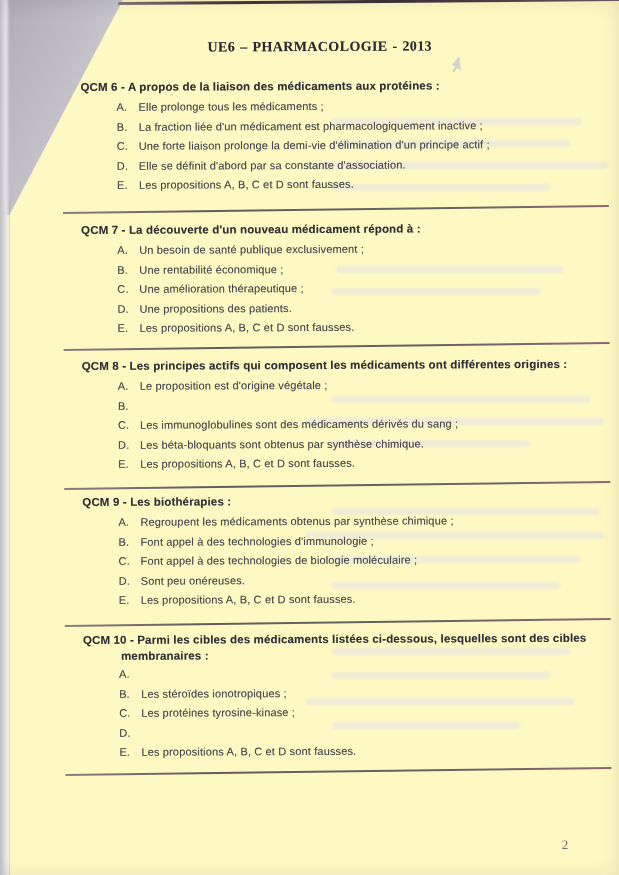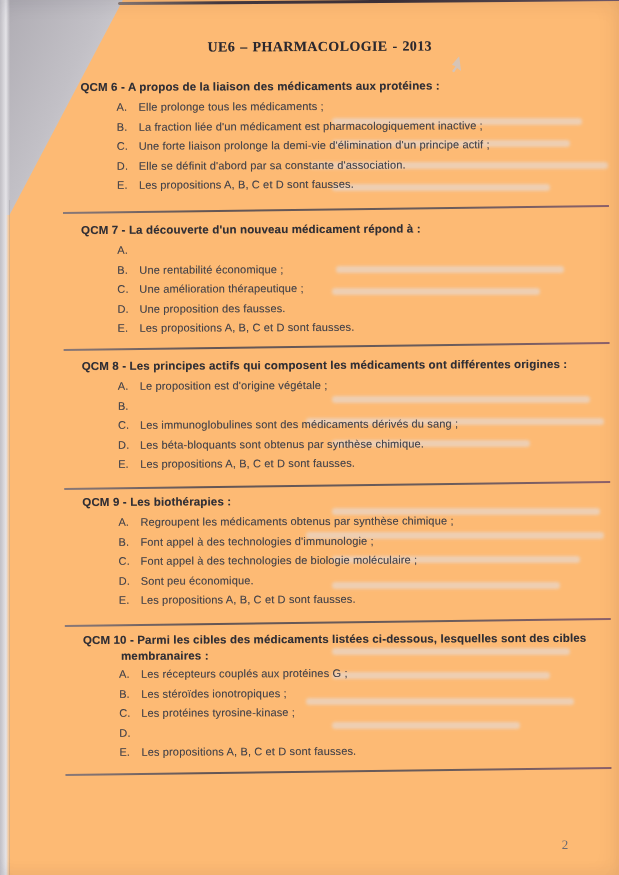--- a/index.html
+++ b/index.html
@@ -1,18 +1,18 @@
 <!DOCTYPE html>
 <html><head>
 <meta charset="utf-8">
 <style>
   html,body{margin:0;padding:0;background:#9a979e;}
   .scan{
     position:relative;width:619px;height:875px;overflow:hidden;
-    background:#fdba74;
+    background:#fef9c3;
     font-family:"Liberation Sans", sans-serif;
   }
   .paper-shade{
     position:absolute;inset:0;pointer-events:none;
     box-shadow:inset -8px 0 18px rgba(40,40,50,.04), inset 0 -6px 14px rgba(40,40,50,.03), inset 0 10px 16px rgba(40,40,50,.03);
   }
   
   .corner-shade{
     position:absolute;left:0;top:0;width:135px;height:215px;
     background:linear-gradient(115deg,#aeabb2 0%,#c2c0c6 45%,#d9d8dc 80%);
@@ -146,32 +146,33 @@
         </div>
     </section>
 
     <div class="sep" style="top:211px"></div>
 
     <section class="qcm" style="top:221px">
       <div class="qheader">QCM 7 - La découverte d'un nouveau médicament répond à :</div>
       <div class="options">
           <div class="opt">
             <span class="letter">A.</span>
+            <span class="otext">Un besoin de santé publique exclusivement ;</span>
           </div>
           <div class="opt">
             <span class="letter">B.</span>
             <span class="otext">Une rentabilité économique ;</span>
           </div>
           <div class="opt">
             <span class="letter">C.</span>
             <span class="otext">Une amélioration thérapeutique ;</span>
           </div>
           <div class="opt">
             <span class="letter">D.</span>
-            <span class="otext">Une proposition des fausses.</span>
+            <span class="otext">Une propositions des patients.</span>
           </div>
           <div class="opt">
             <span class="letter">E.</span>
             <span class="otext">Les propositions A, B, C et D sont fausses.</span>
           </div>
         </div>
     </section>
 
     <div class="sep" style="top:348px"></div>
 
@@ -212,37 +213,36 @@
           <div class="opt">
             <span class="letter">B.</span>
             <span class="otext">Font appel à des technologies d'immunologie ;</span>
           </div>
           <div class="opt">
             <span class="letter">C.</span>
             <span class="otext">Font appel à des technologies de biologie moléculaire ;</span>
           </div>
           <div class="opt">
             <span class="letter">D.</span>
-            <span class="otext">Sont peu économique.</span>
+            <span class="otext">Sont peu onéreuses.</span>
           </div>
           <div class="opt">
             <span class="letter">E.</span>
             <span class="otext">Les propositions A, B, C et D sont fausses.</span>
           </div>
         </div>
     </section>
 
     <div class="sep" style="top:624px"></div>
 
     <section class="qcm tight" style="top:631px">
       <div class="qheader">QCM 10 - Parmi les cibles des médicaments listées ci-dessous, lesquelles sont des cibles membranaires :</div>
       <div class="options">
           <div class="opt">
             <span class="letter">A.</span>
-            <span class="otext">Les récepteurs couplés aux protéines G ;</span>
           </div>
           <div class="opt">
             <span class="letter">B.</span>
             <span class="otext">Les stéroïdes ionotropiques ;</span>
           </div>
           <div class="opt">
             <span class="letter">C.</span>
             <span class="otext">Les protéines tyrosine-kinase ;</span>
           </div>
           <div class="opt">

